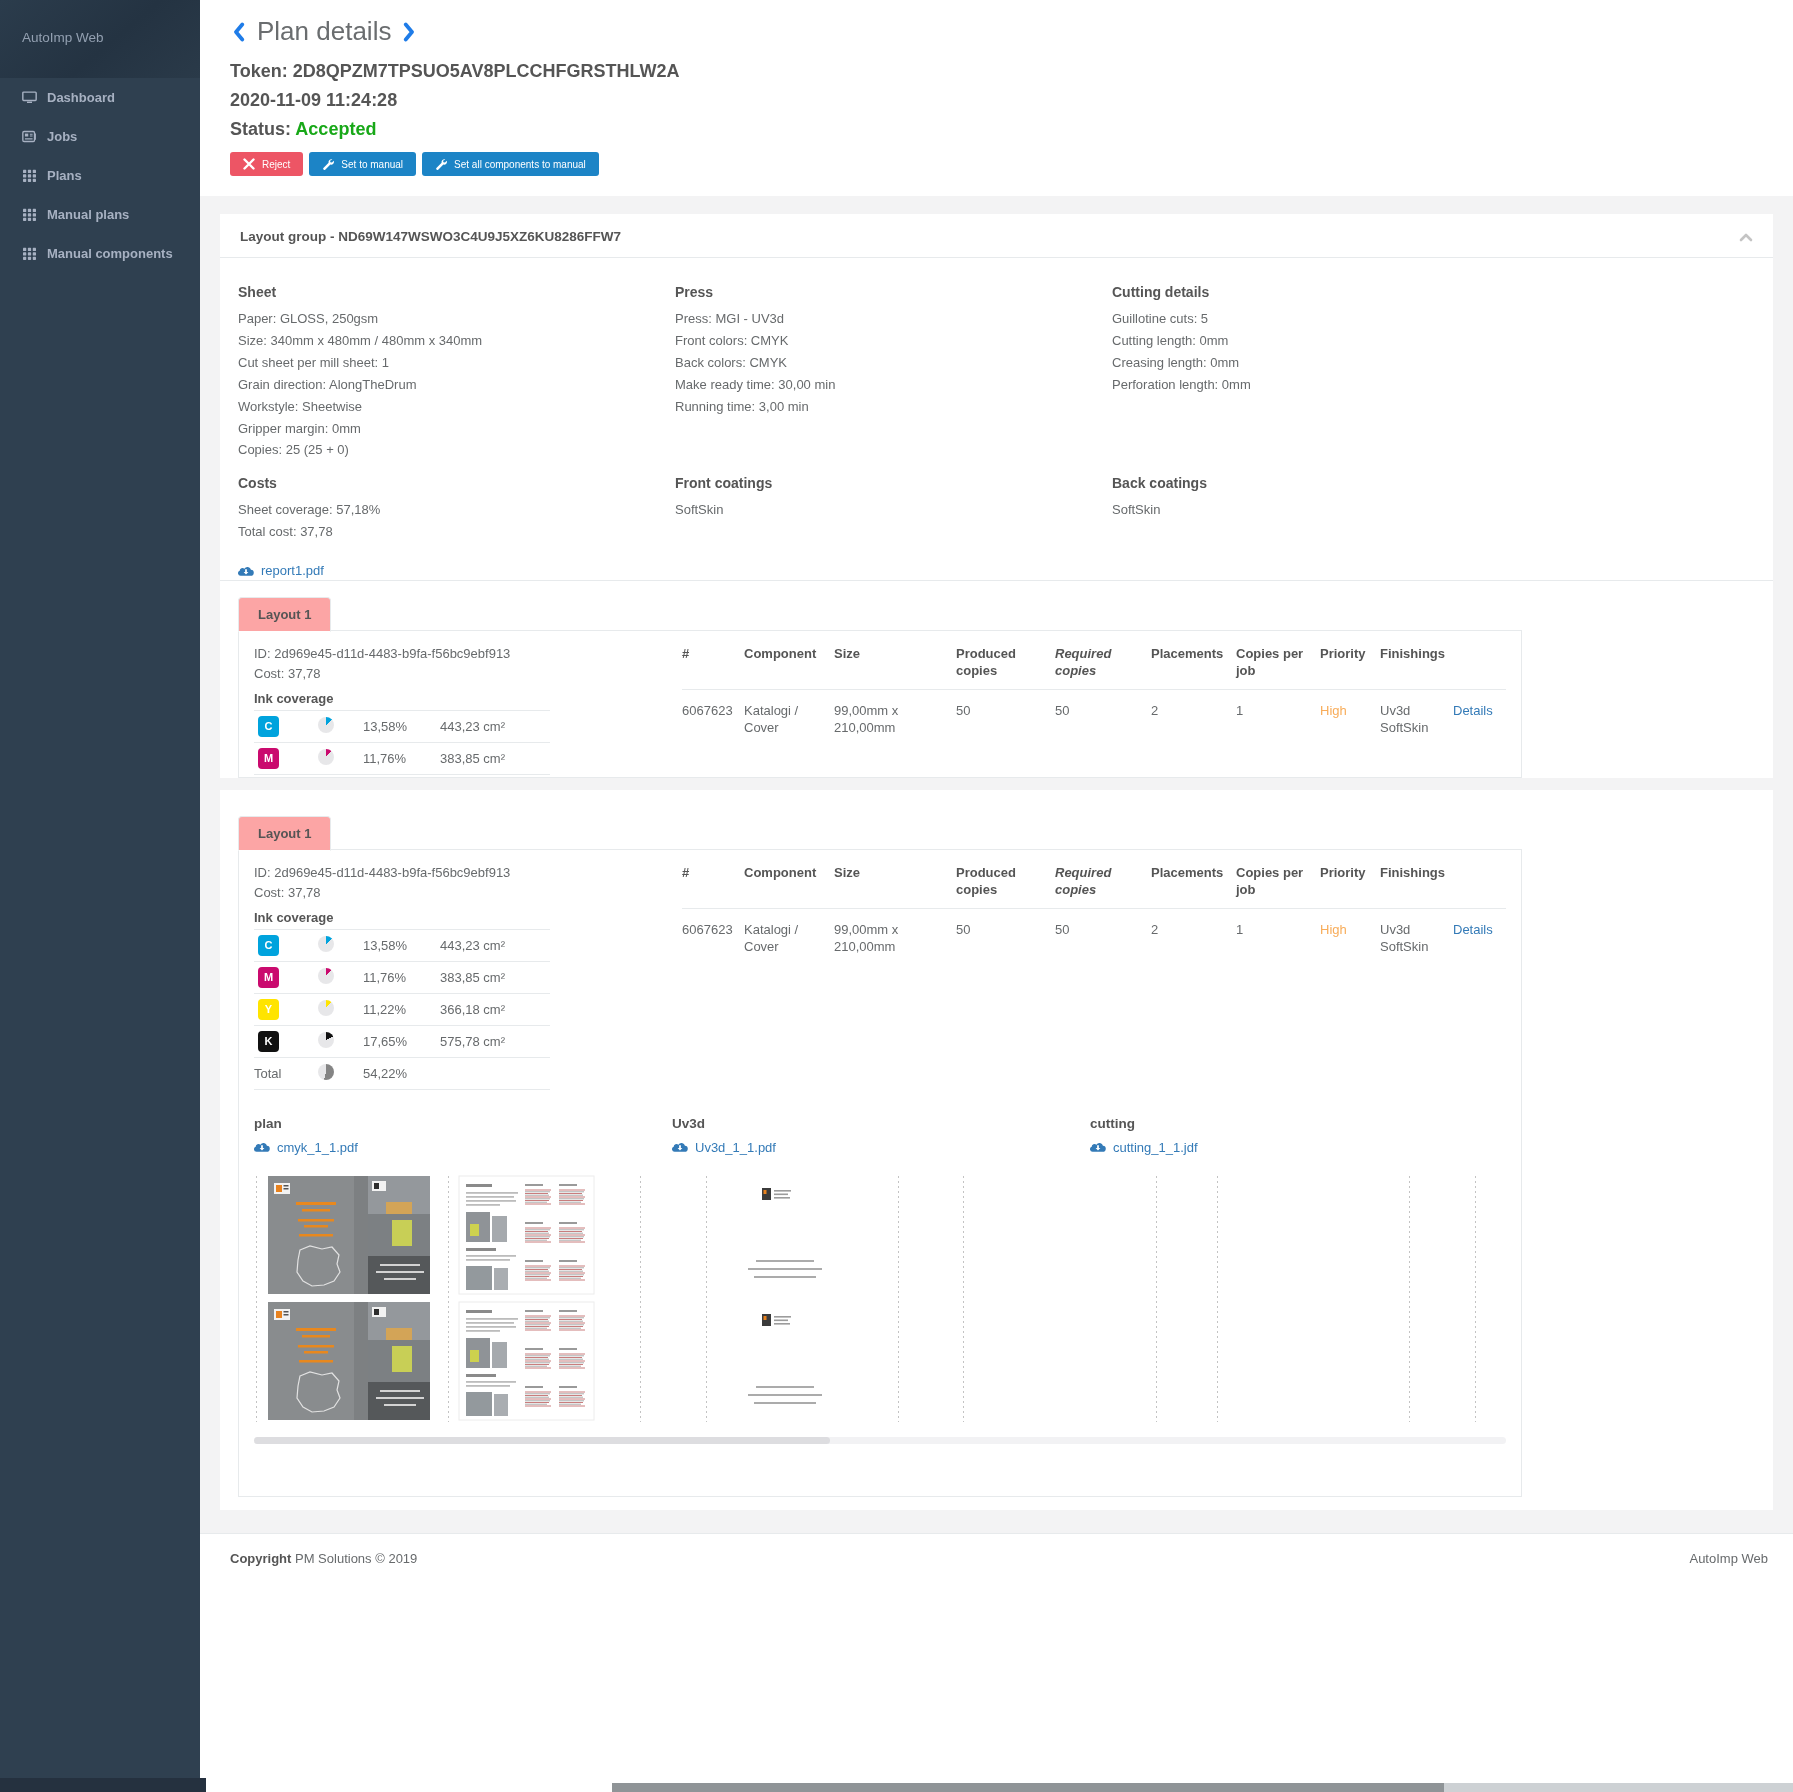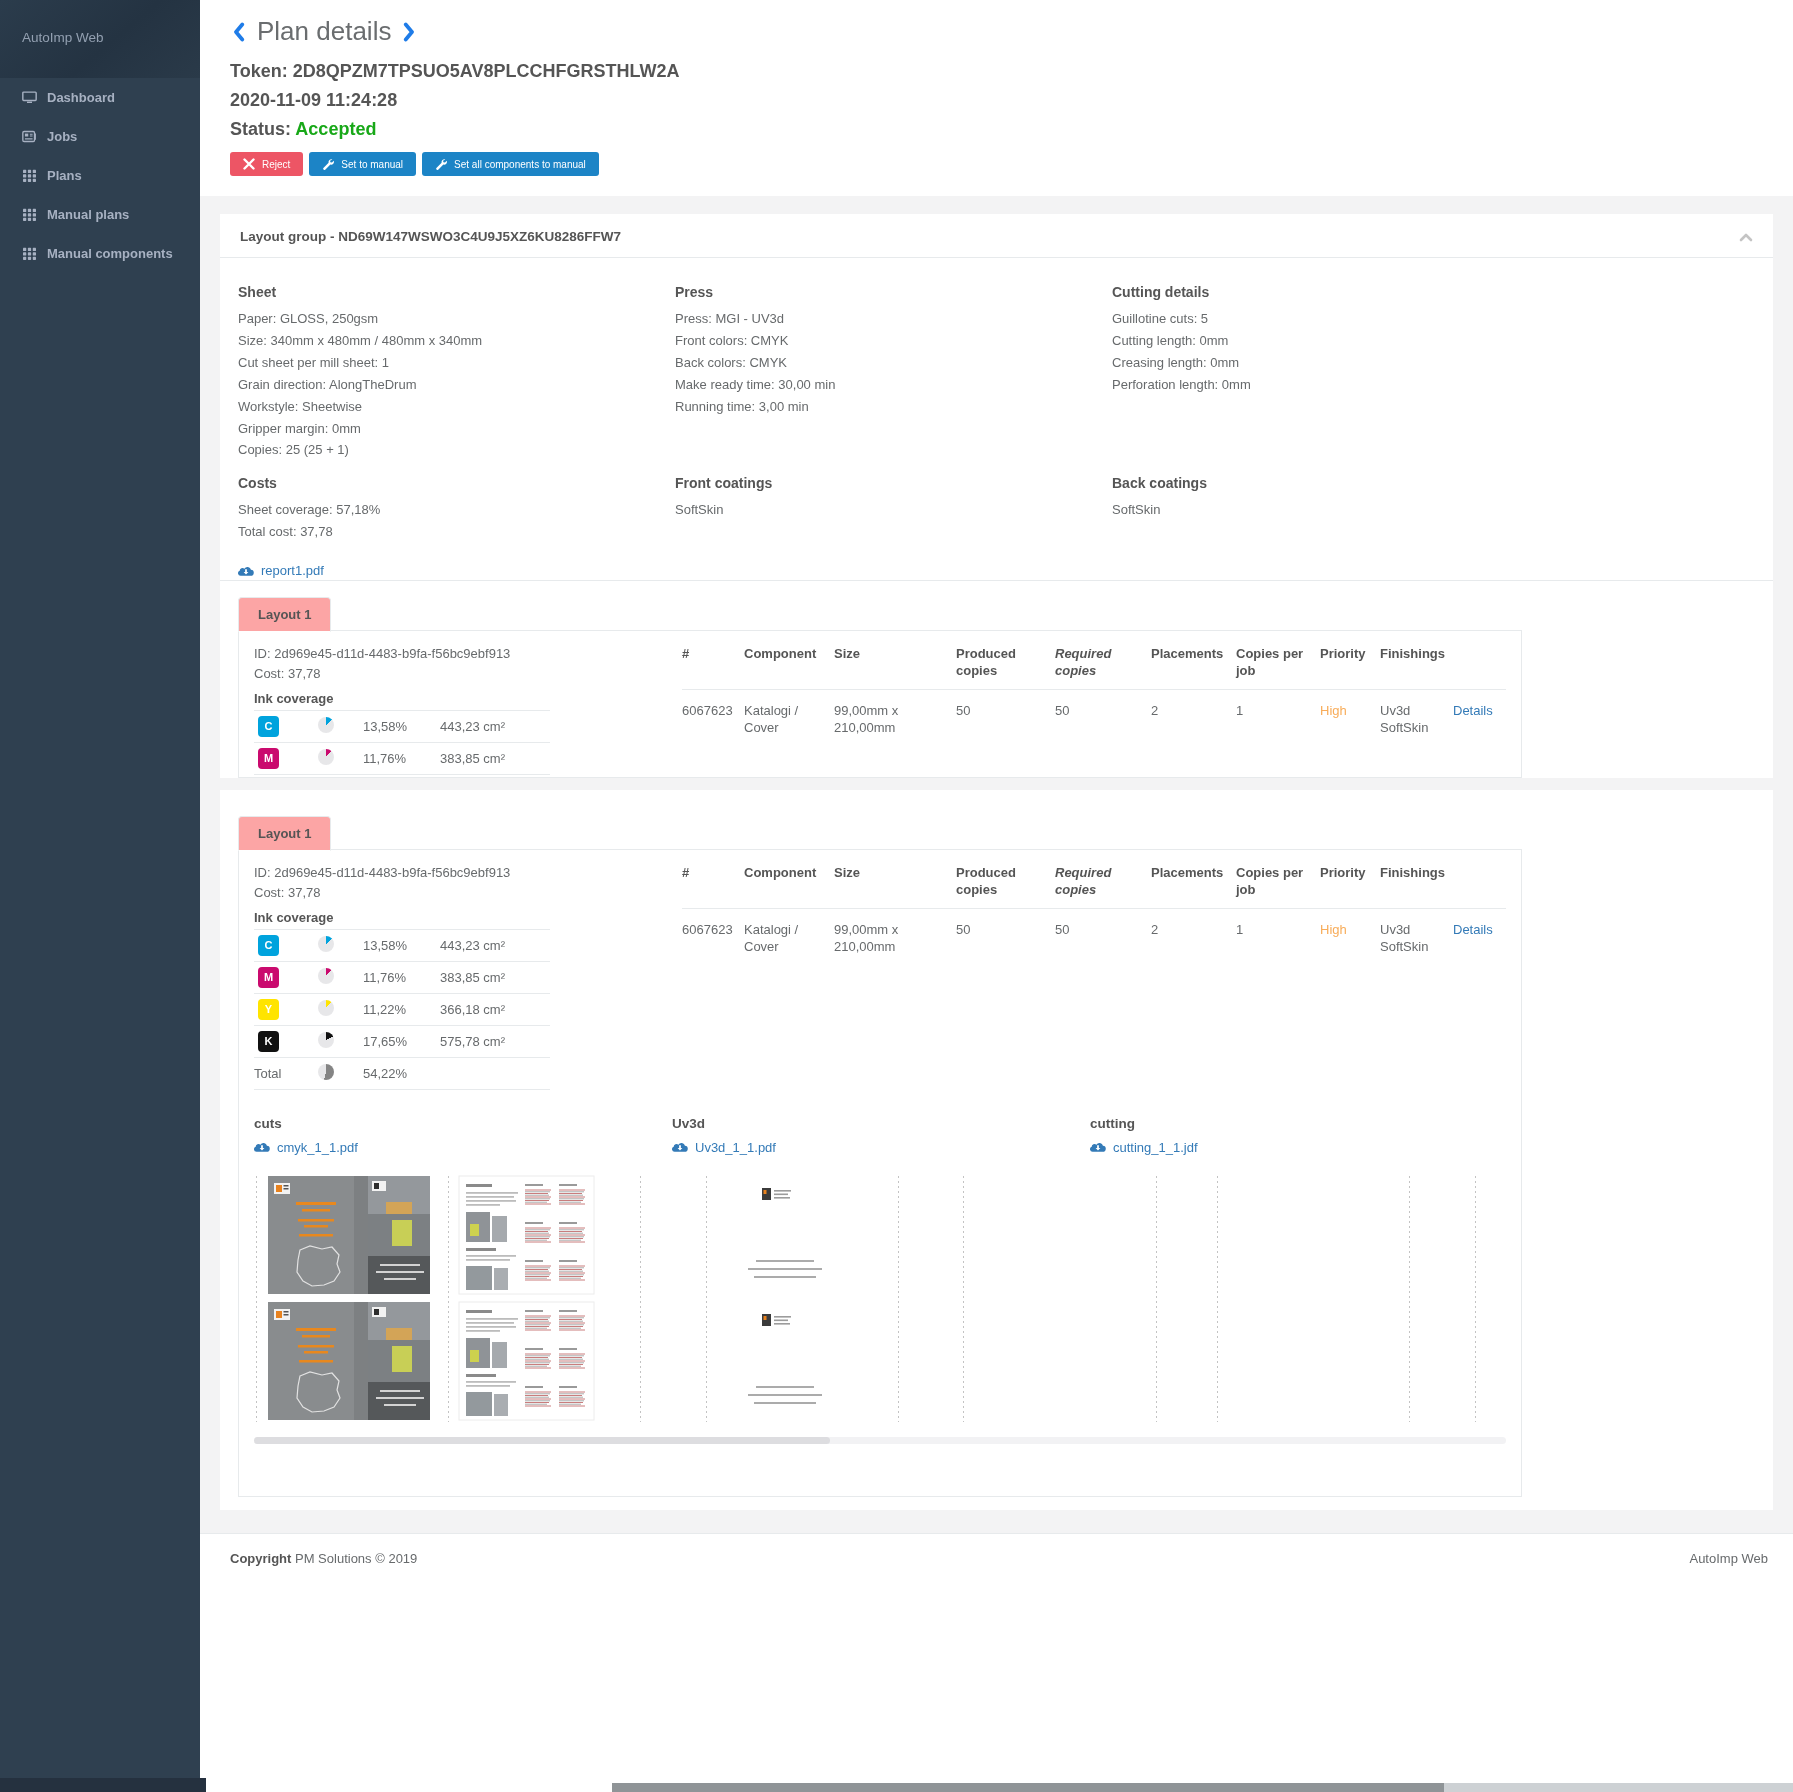--- a/index.html
+++ b/index.html
@@ -262,21 +262,21 @@
         <div class="ibox-content">
           <div class="details-grid">
             <div>
               <div class="sec-head">Sheet</div>
               <div class="sec-line">Paper: GLOSS, 250gsm</div>
               <div class="sec-line">Size: 340mm x 480mm / 480mm x 340mm</div>
               <div class="sec-line">Cut sheet per mill sheet: 1</div>
               <div class="sec-line">Grain direction: AlongTheDrum</div>
               <div class="sec-line">Workstyle: Sheetwise</div>
               <div class="sec-line">Gripper margin: 0mm</div>
-              <div class="sec-line">Copies: 25 (25 + 1)</div>
+              <div class="sec-line">Copies: 25 (25 + 0)</div>
             </div>
             <div>
               <div class="sec-head">Press</div>
               <div class="sec-line">Press: MGI - UV3d</div>
               <div class="sec-line">Front colors: CMYK</div>
               <div class="sec-line">Back colors: CMYK</div>
               <div class="sec-line">Make ready time: 30,00 min</div>
               <div class="sec-line">Running time: 3,00 min</div>
             </div>
             <div>
@@ -458,21 +458,21 @@
                           </td>
                       <td><a class="details-link">Details</a></td>
                     </tr>
                   </tbody>
                     </table>
                 </div>
               </div>
 
               <div class="files-grid">
                 <div>
-                  <div class="sec-head">cuts</div>
+                  <div class="sec-head">plan</div>
                   <a class="file-link">
                     <svg viewBox="0 0 20 14">
                         <use href="#i-cloud"></use>
                       </svg>
                     <span>cmyk_1_1.pdf</span>
                   </a>
                 </div>
                 <div>
                   <div class="sec-head">Uv3d</div>
                   <a class="file-link">

